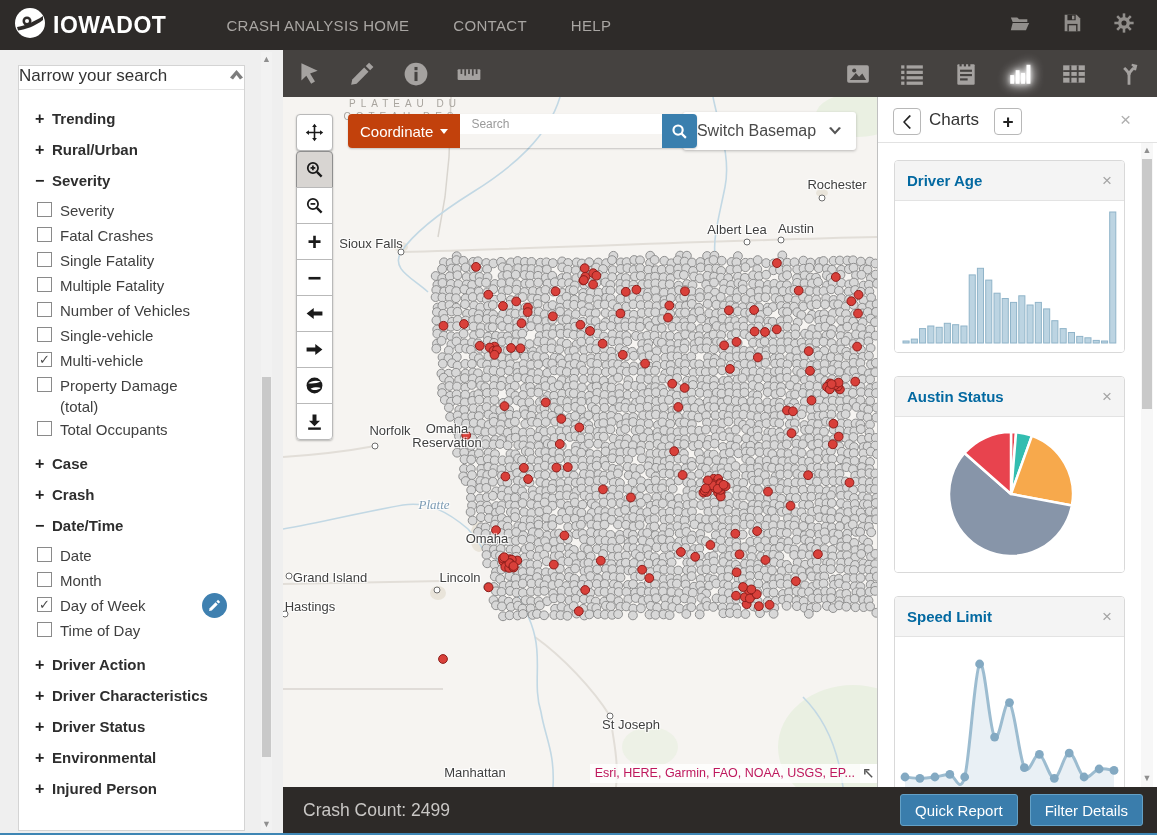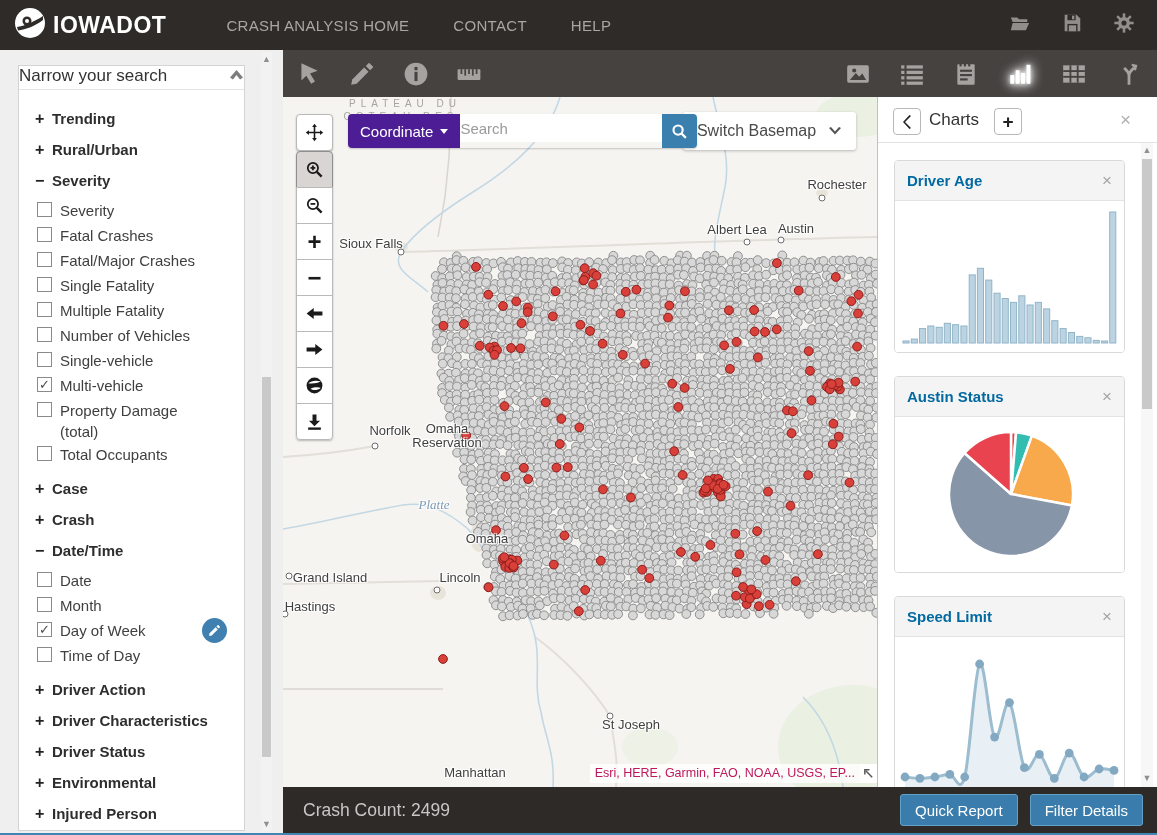--- a/index.html
+++ b/index.html
@@ -57,23 +57,23 @@
   .map-ctl svg { width:19px; height:19px; }
   #ctl-pan { top:17px; height:37px; border-radius:4px; box-shadow:0 1px 2px rgba(0,0,0,.25); }
   .ctl-group { position:absolute; left:13px; top:54px; width:37px; border-radius:4px; box-shadow:0 1px 2px rgba(0,0,0,.25); }
   .ctl-group .map-ctl { position:relative; left:0; height:37px; margin-top:-1px; }
   .ctl-group .map-ctl:first-child { margin-top:0; border-radius:4px 4px 0 0; }
   .ctl-group .map-ctl:last-child { border-radius:0 0 4px 4px; }
   .map-ctl.active { background:#d8d5d2; border-color:#8f8f8f; }
   .ctl-txt { font-size:24px; font-weight:bold; color:#1a1a1a; line-height:20px; }
 
   .searchbar { position:absolute; left:65px; top:17px; display:flex; z-index:3; box-shadow:0 1px 2px rgba(0,0,0,.2); border-radius:4px; }
-  .coord-btn { height:34px; padding:0 12px; background:#4c1d95; color:#fff; font-size:15px; display:flex; align-items:center; gap:7px; border-radius:4px 0 0 4px; cursor:pointer; }
+  .coord-btn { height:34px; padding:0 12px; background:#c2410c; color:#fff; font-size:15px; display:flex; align-items:center; gap:7px; border-radius:4px 0 0 4px; cursor:pointer; }
   .caret-down { width:0; height:0; border-left:4px solid transparent; border-right:4px solid transparent; border-top:5px solid #fff; }
-  .search-input { width:202px; height:28px; border:none; outline:none; padding:0 0; font-size:15px; color:#333; background:#fff; }
+  .search-input { width:202px; height:20px; border:none; outline:none; padding:0 11px; font-size:12px; color:#333; background:#fff; }
   .search-input::placeholder { color:#9a9a9a; }
   .search-go { width:35px; height:34px; background:#3a7fae; border:none; border-radius:0 4px 4px 0; display:flex; align-items:center; justify-content:center; cursor:pointer; }
   .basemap-btn { position:absolute; left:400px; top:15px; height:38px; width:173px; background:#fff; border-radius:3px; box-shadow:0 1px 3px rgba(0,0,0,.25); display:flex; align-items:center; justify-content:center; gap:12px; font-size:16px; color:#4a4a4a; z-index:2; cursor:pointer; }
   .attribution { position:absolute; right:17px; bottom:4px; height:19px; background:rgba(255,255,255,.78); font-size:12.5px; color:#be185d; line-height:19px; padding:0 5px; z-index:2; }
   .attr-toggle { position:absolute; right:0; bottom:4px; width:17px; height:19px; background:#fff; z-index:2; display:flex; align-items:center; justify-content:center; cursor:pointer; }
 
   
   .bottom-bar { position:absolute; left:283px; top:787px; width:874px; height:46px; background:#2d2a28; display:flex; align-items:center; }
   .crash-count { color:#c9c7c5; font-size:17.5px; margin-left:20px; }
   .bb-buttons { margin-left:auto; margin-right:14px; display:flex; gap:12px; }
@@ -272,24 +272,20 @@
               <span class="sec-label">Severity</span>
             </div>
             <div class="sec-items">
               <div class="item-row">
                 <span class="cb"></span>
                 <span class="item-label">Severity</span>
               </div>
               <div class="item-row">
                 <span class="cb"></span>
                 <span class="item-label">Fatal Crashes</span>
-              </div>
-              <div class="item-row">
-                <span class="cb"></span>
-                <span class="item-label">Fatal/Major Crashes</span>
               </div>
               <div class="item-row">
                 <span class="cb"></span>
                 <span class="item-label">Single Fatality</span>
               </div>
               <div class="item-row">
                 <span class="cb"></span>
                 <span class="item-label">Multiple Fatality</span>
               </div>
               <div class="item-row">

